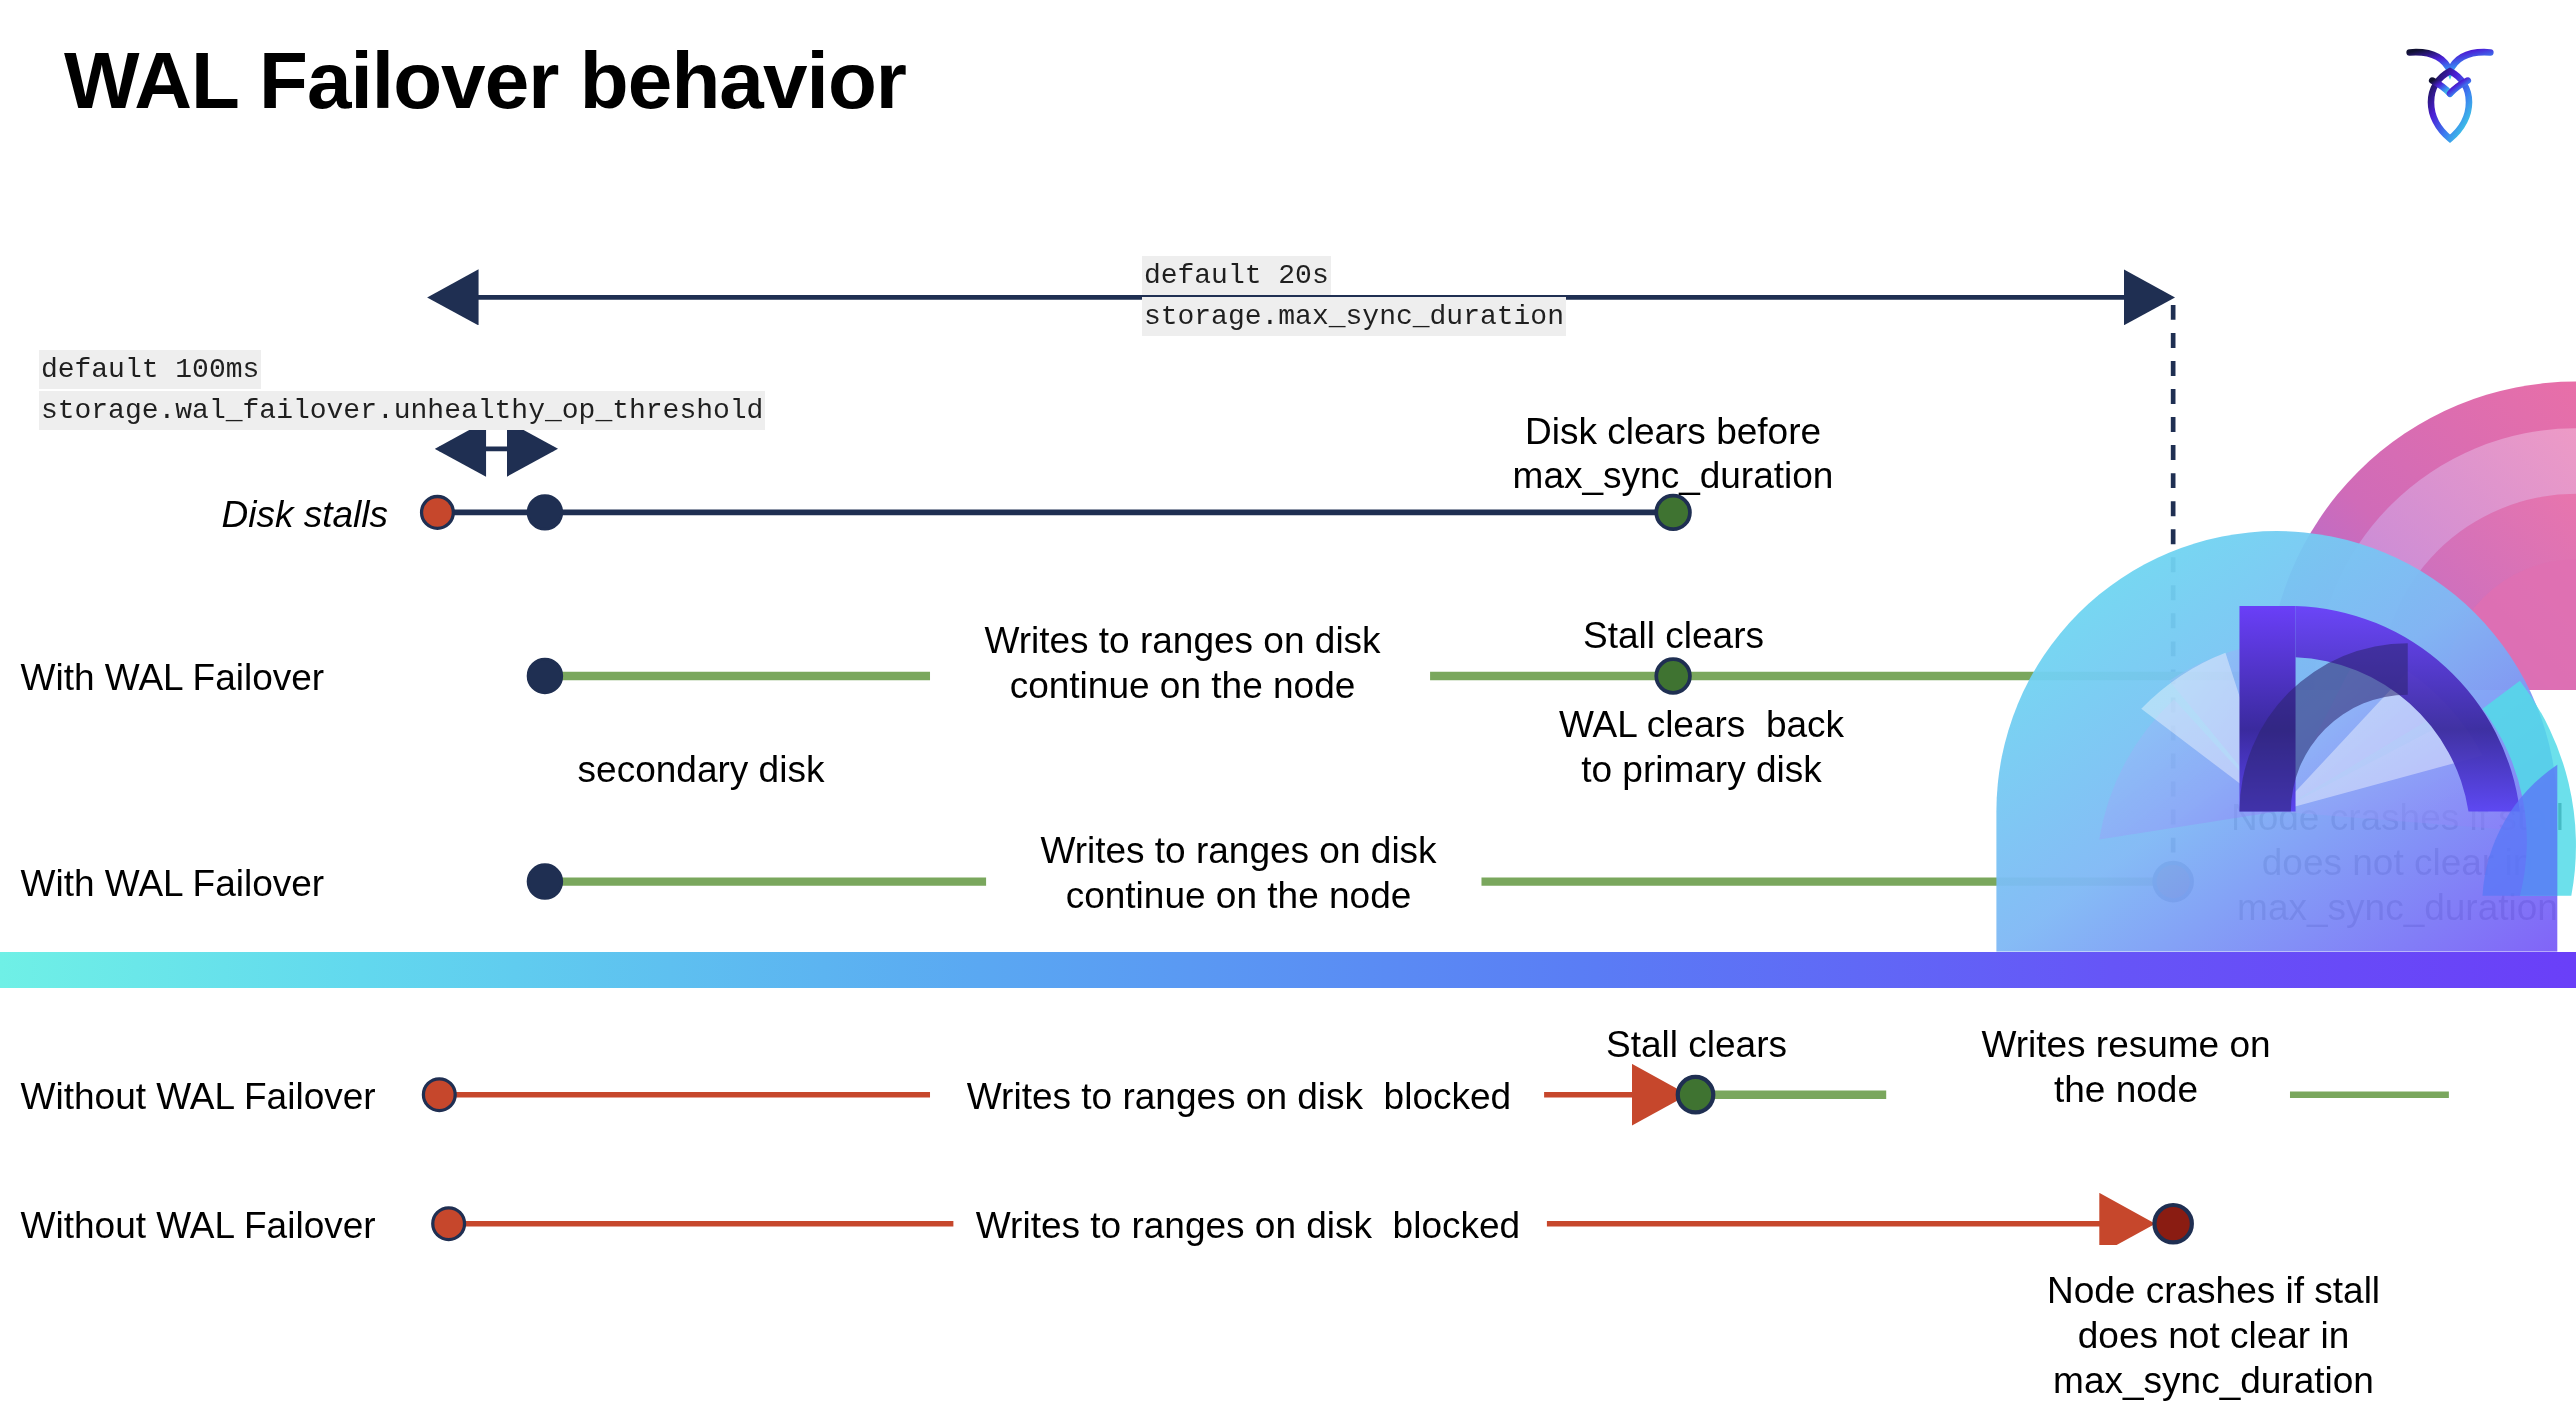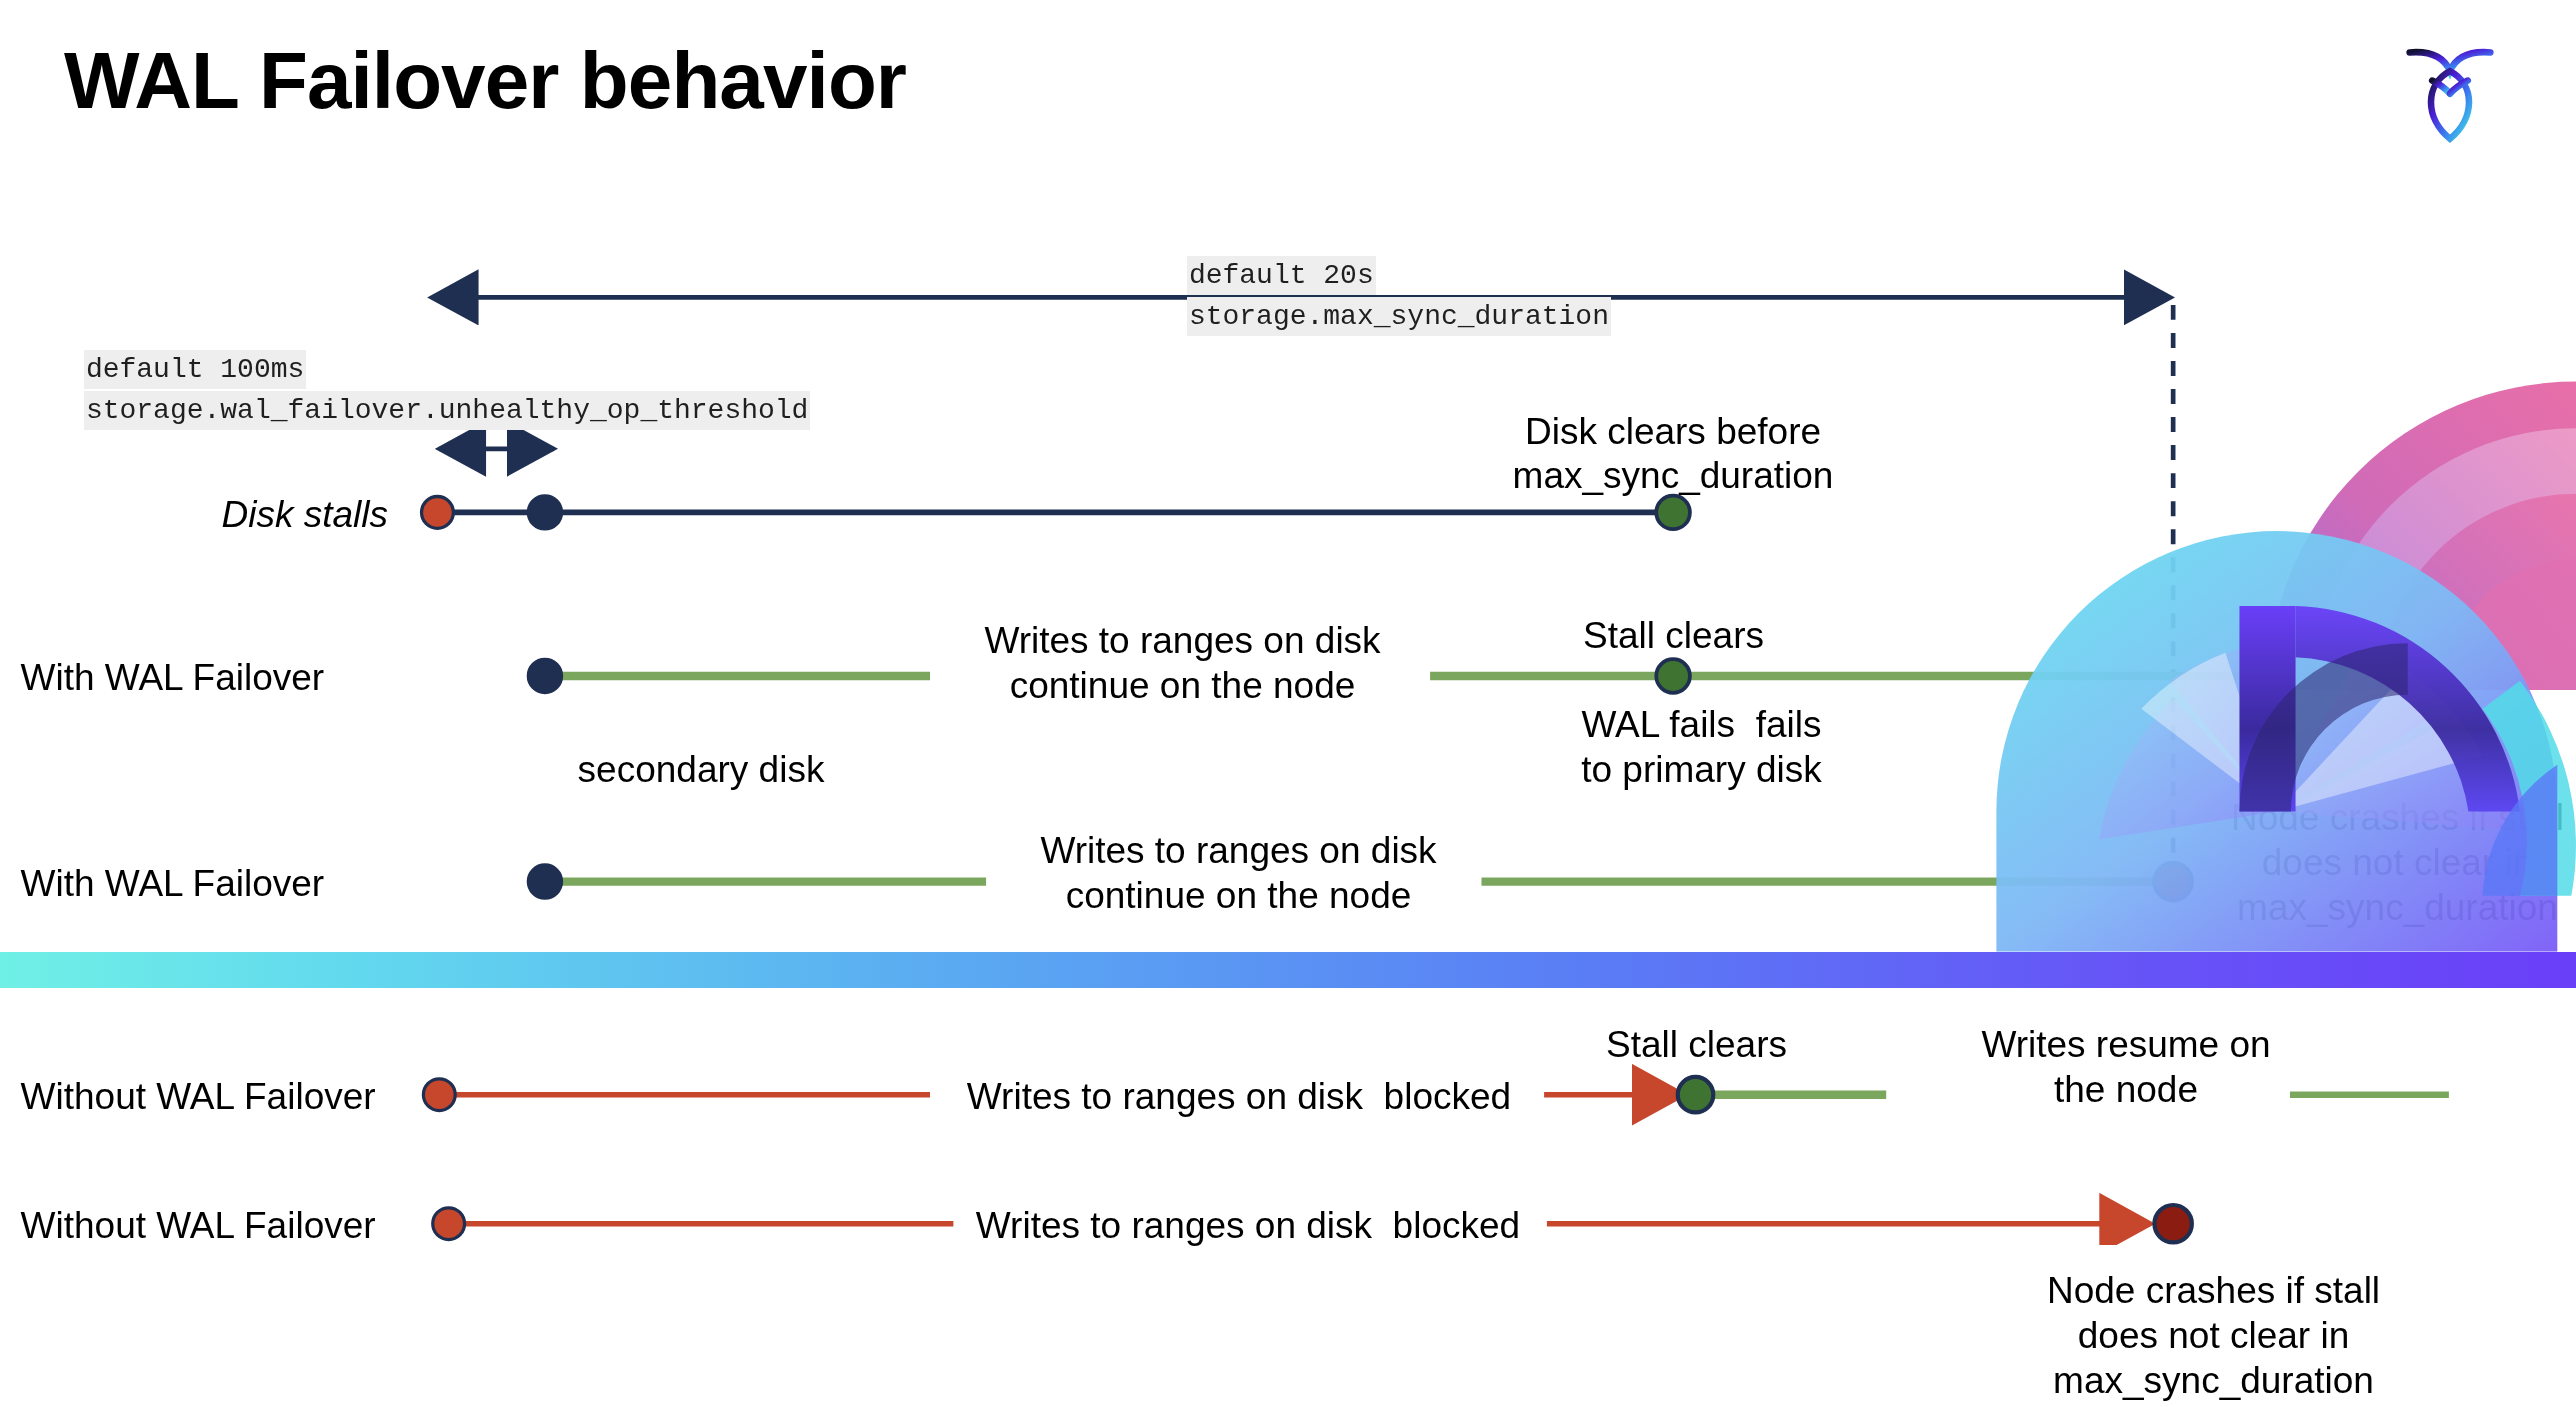--- a/index.html
+++ b/index.html
@@ -21,21 +21,21 @@
 
   
   #diagram-svg{position:absolute;left:0;top:0;width:2576px;height:1408px;}
 
   
   .code-chip{
     position:absolute;
     font-family:"Liberation Mono",monospace;
     font-size:28px;line-height:39px;
     color:#1f1f1f;background:#eeeeee;
-    white-space:nowrap;padding:0 1.9px;margin-left:45px;
+    white-space:nowrap;padding:0 1.9px;
   }
 
   
   .lbl{
     position:absolute;
     font-size:37px;line-height:1.28;color:#000;
     white-space:pre;
   }
   .lbl.center{text-align:center;}
   .lbl.right{text-align:right;}
@@ -164,21 +164,21 @@
   <div class="lbl center" style="left:1458px;top:408px;width:430px;">Disk clears before</div>
   <div class="lbl center" style="left:1458px;top:452px;width:430px;">max_sync_duration</div>
 
   <div class="lbl center" style="left:935px;top:617px;width:495px;">Writes to ranges on disk</div>
   <div class="lbl center" style="left:935px;top:662px;width:495px;">continue on the node</div>
 
   <div class="lbl center" style="left:1496px;top:612px;width:355px;">Stall clears</div>
 
   <div class="lbl center" style="left:486px;top:746px;width:430px;">secondary disk</div>
 
-  <div class="lbl center" style="left:1496px;top:701px;width:411px;">WAL fails  fails</div>
+  <div class="lbl center" style="left:1496px;top:701px;width:411px;">WAL clears  back</div>
   <div class="lbl center" style="left:1496px;top:746px;width:411px;">to primary disk</div>
 
   <div class="lbl center" style="left:991px;top:827px;width:495px;">Writes to ranges on disk</div>
   <div class="lbl center" style="left:991px;top:872px;width:495px;">continue on the node</div>
 
   <div class="lbl left" style="left:2220px;top:794px;width:355px;">Node crashes if stall</div>
   <div class="lbl left" style="left:2220px;top:839px;width:355px;">does not clear in</div>
   <div class="lbl left" style="left:2220px;top:884px;width:355px;">max_sync_duration</div>
 
   <div class="lbl center" style="left:935px;top:1073px;width:608px;">Writes to ranges on disk  blocked</div>

